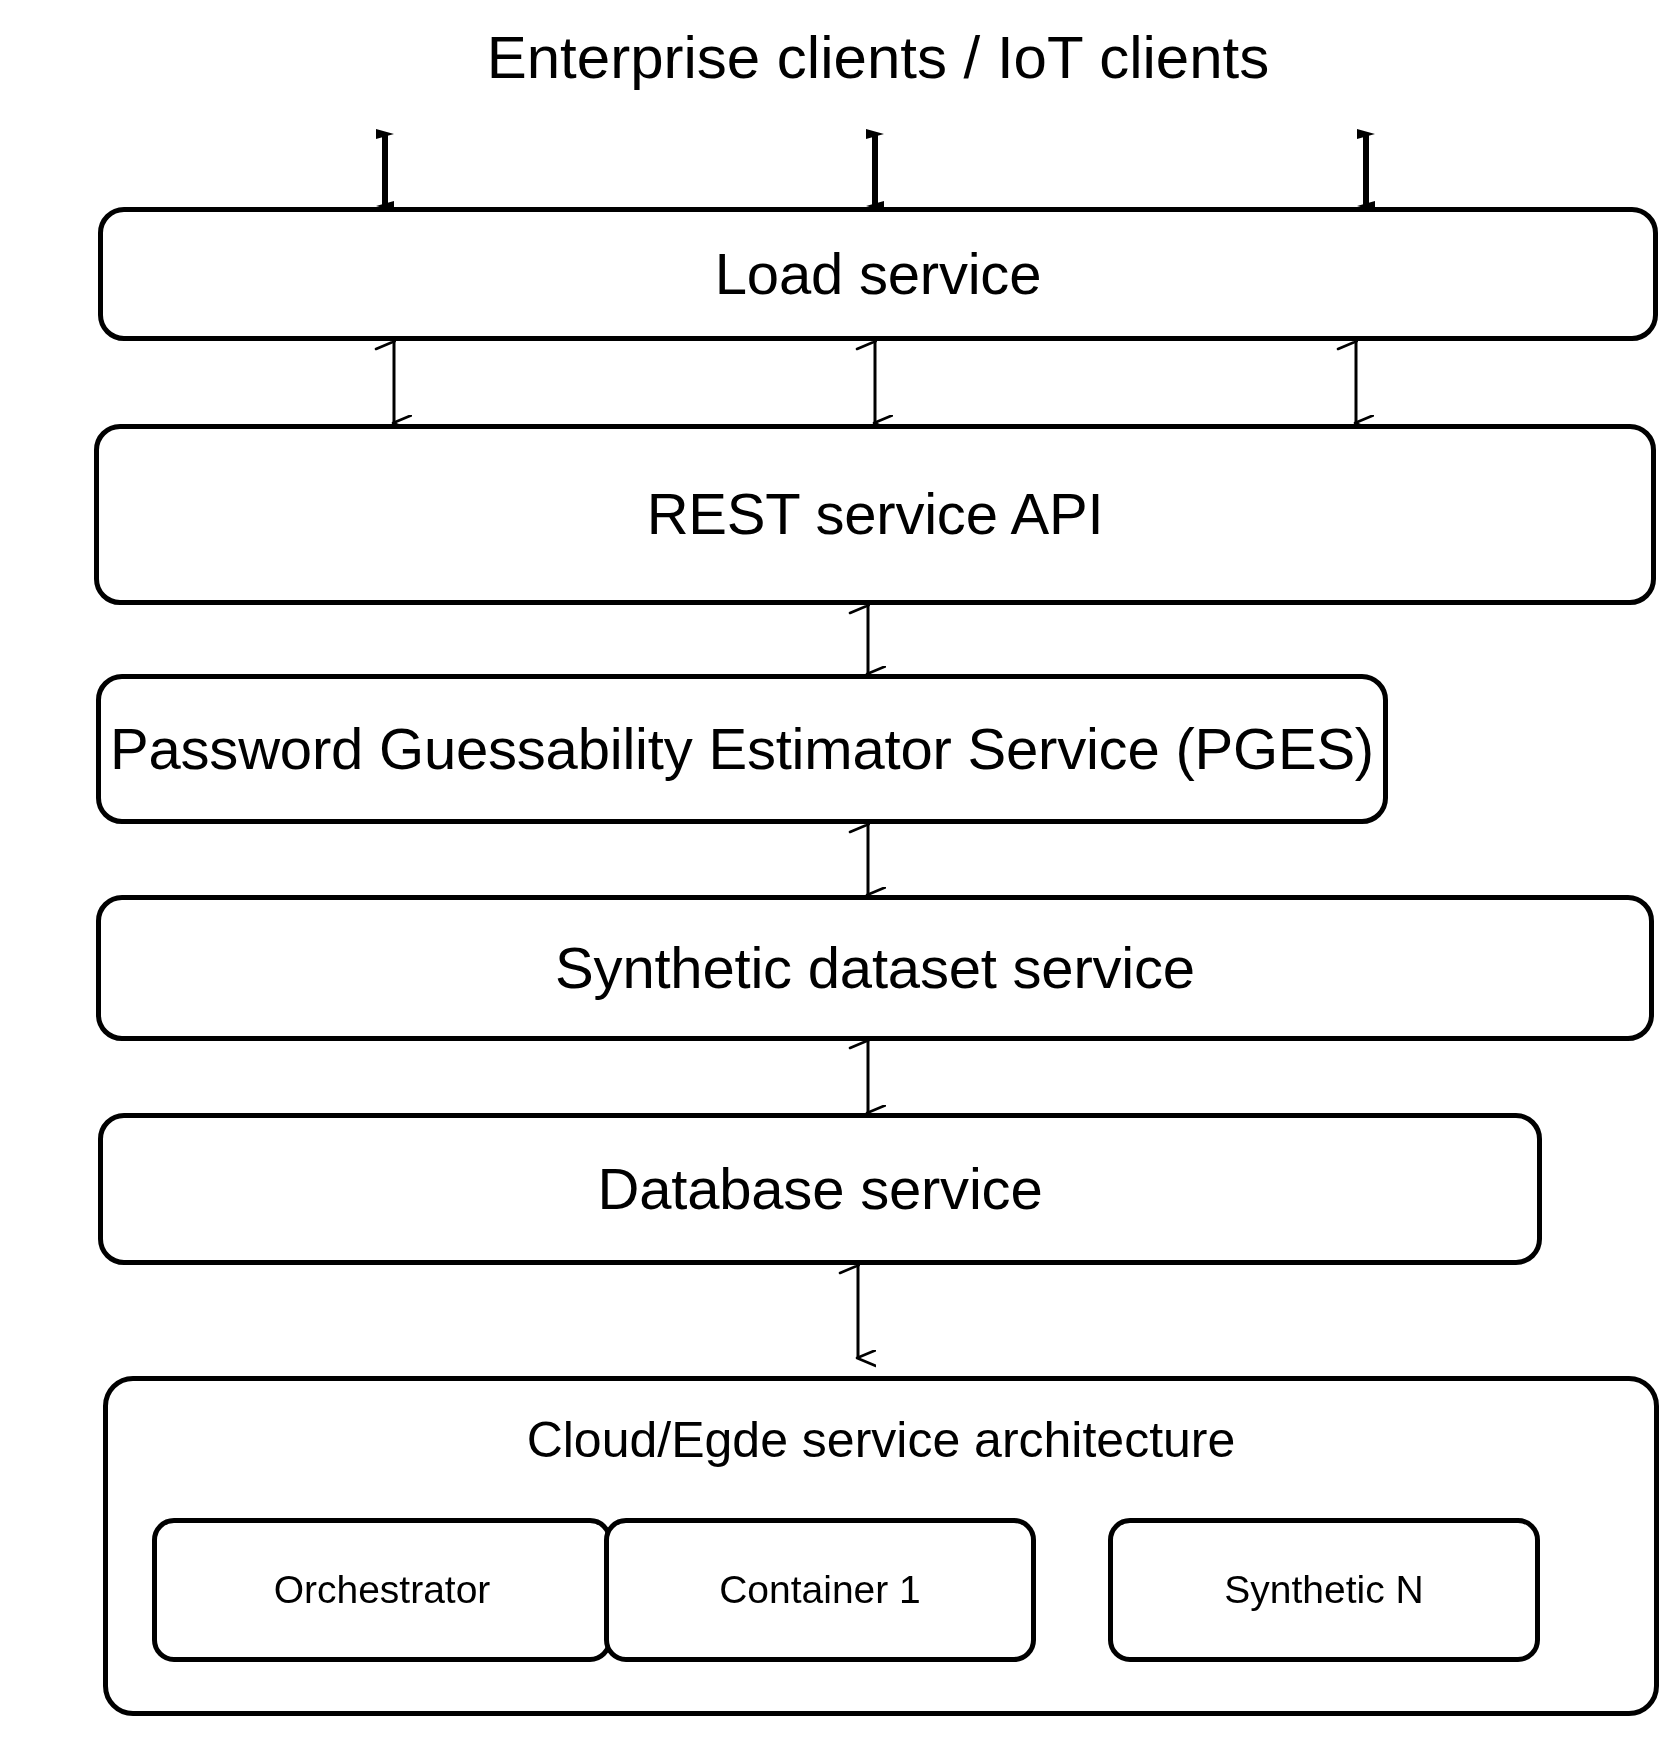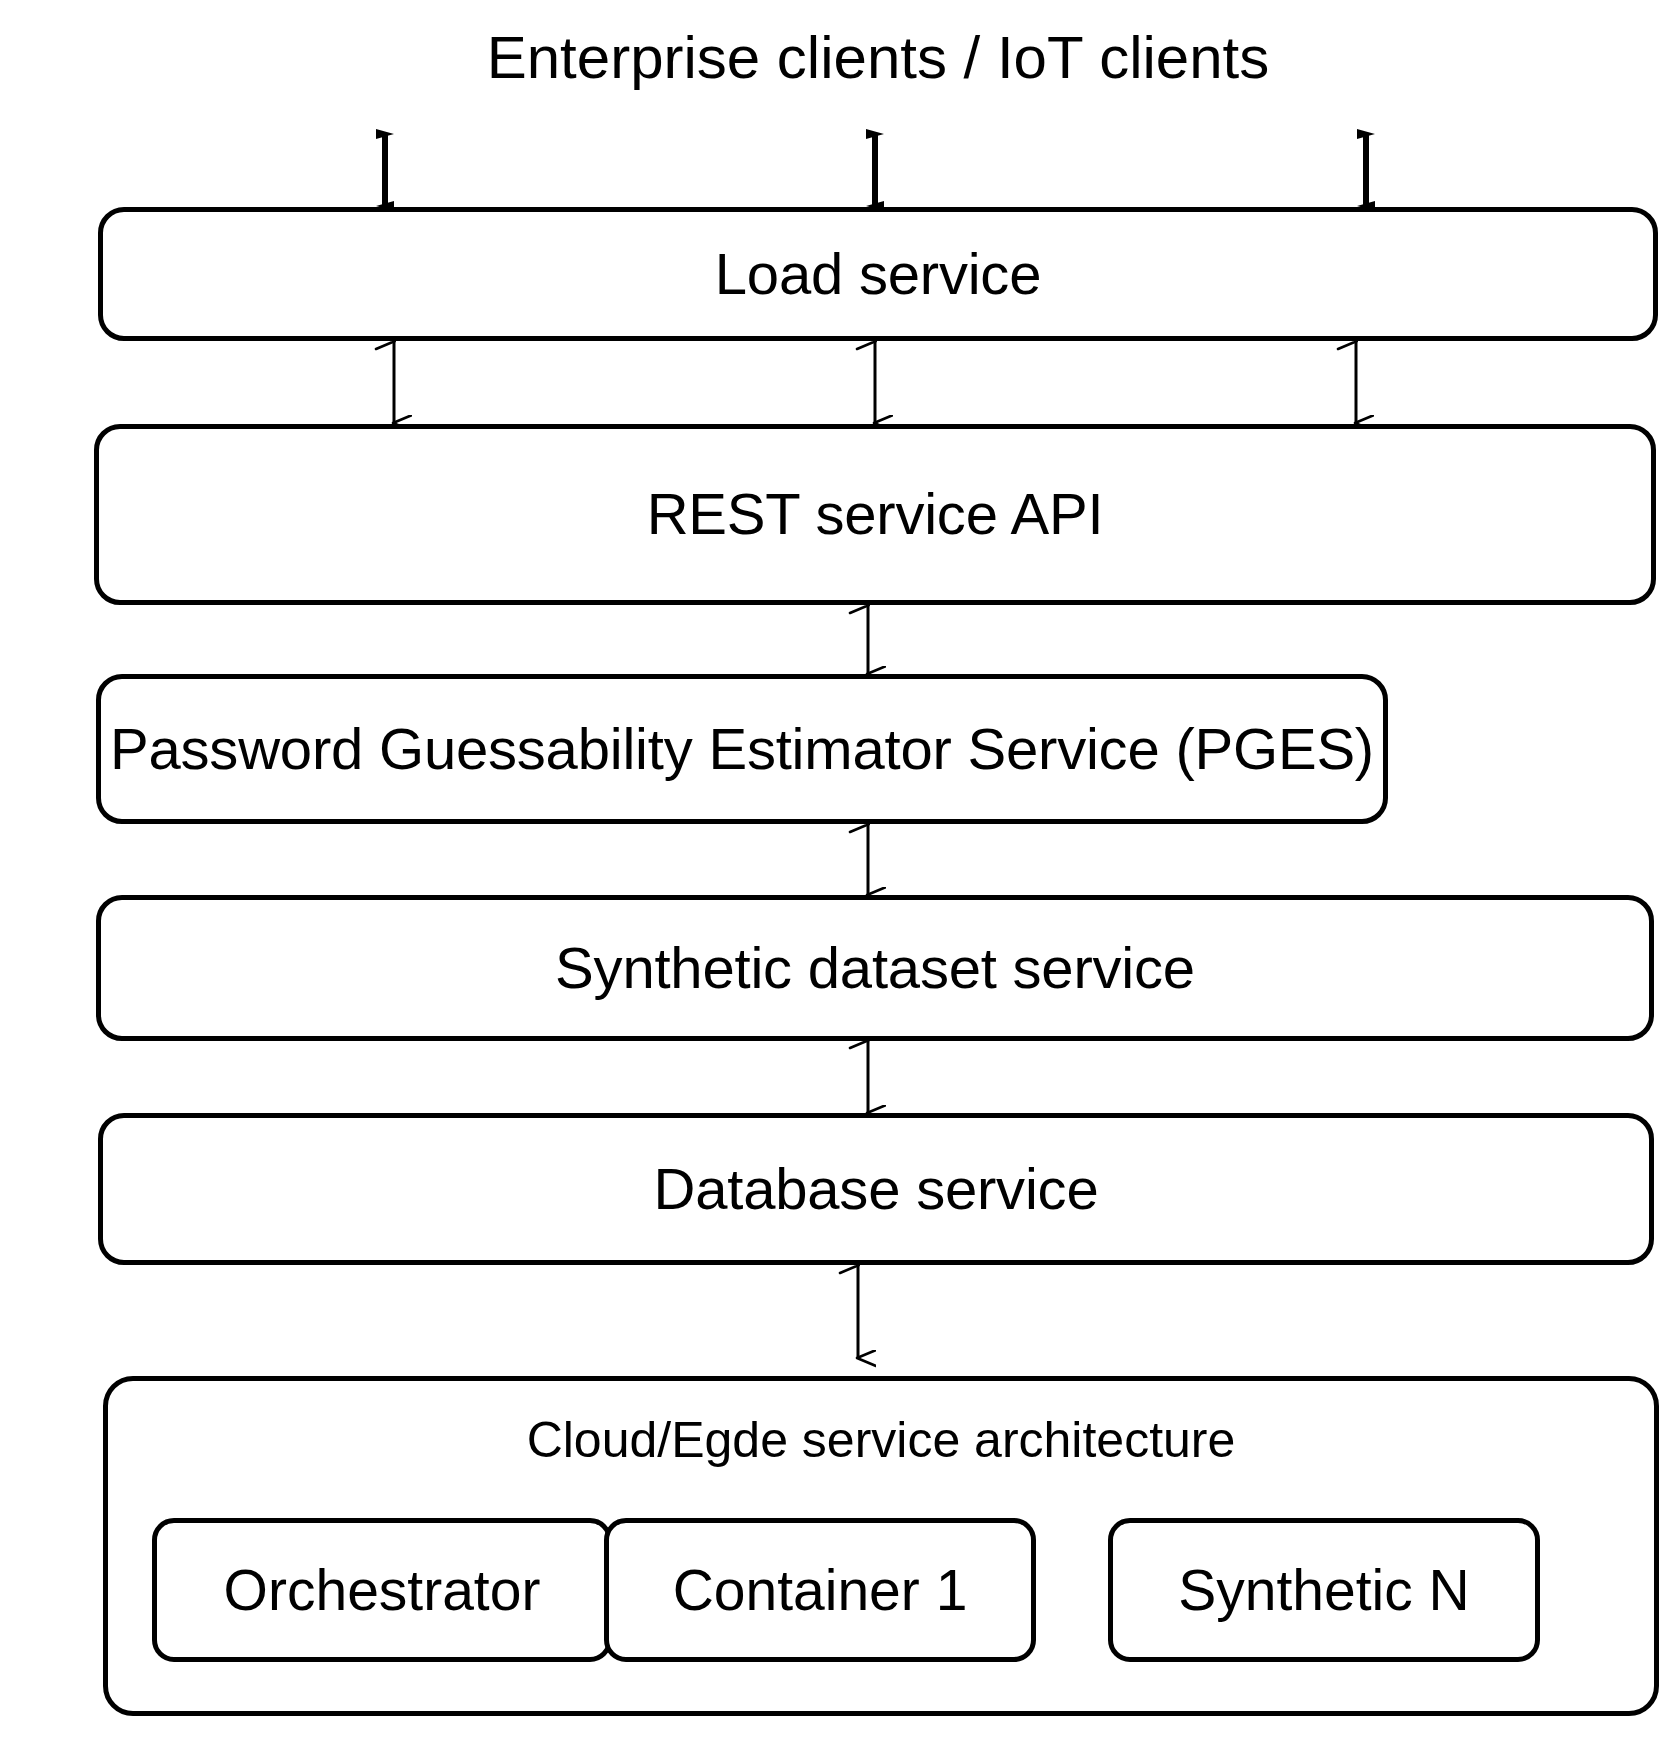--- a/index.html
+++ b/index.html
@@ -79,21 +79,21 @@
     border: 5px solid #000000;
     border-radius: 22px;
     background: #ffffff;
     display: flex;
     align-items: center;
     justify-content: center;
     top: 137px;
     height: 144px;
   }
   .inner-label {
-    font-size: 57px;
+    font-size: 39px;
     white-space: nowrap;
   }
   #ellipsis-dots {
     position: absolute;
     top: 183px;
     left: 1030px;
     width: 70px;
     text-align: center;
     font-size: 54px;
     font-weight: bold;
@@ -153,21 +153,21 @@
   </div>
 
   <div class="node-box" style="left:50px; top:674px; width:1292px; height:150px;">
     <span class="node-label">Password Guessability Estimator Service (PGES)</span>
   </div>
 
   <div class="node-box" style="left:50px; top:895px; width:1558px; height:146px;">
     <span class="node-label">Synthetic dataset service</span>
   </div>
 
-  <div class="node-box" style="left:52px; top:1113px; width:1556px; height:152px;">
+  <div class="node-box" style="left:52px; top:1113px; width:1444px; height:152px;">
     <span class="node-label">Database service</span>
   </div>
 
   <div id="cloud-box">
     <div id="cloud-title">Cloud/Egde service architecture</div>
 
     <div class="inner-box" style="left:44px; width:460px;">
       <span class="inner-label">Orchestrator</span>
     </div>
 

